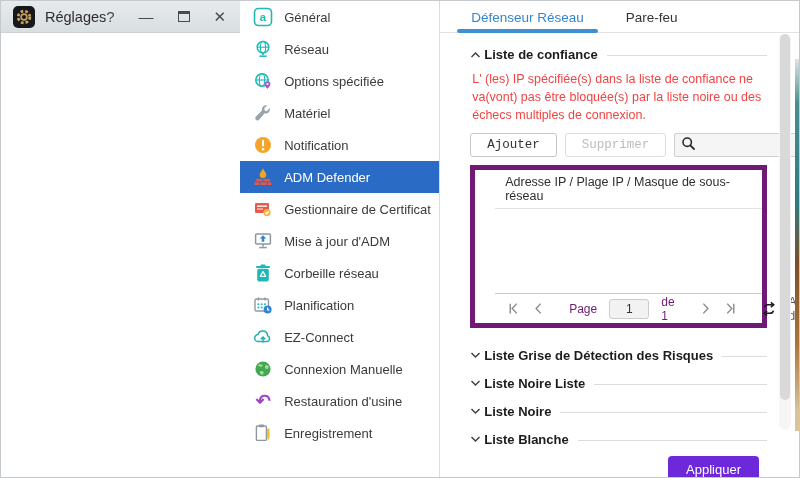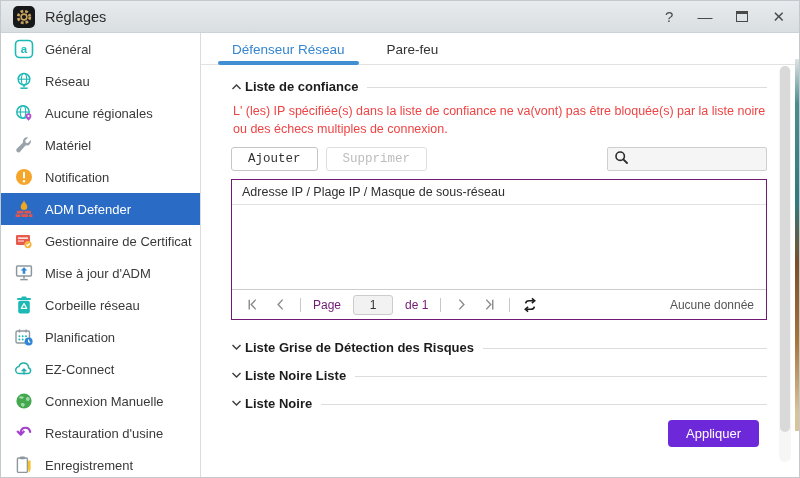--- a/index.html
+++ b/index.html
@@ -1,19 +1,19 @@
 <!DOCTYPE html>
 <html><head>
 <meta charset="utf-8">
 <style>
   * { box-sizing: border-box; margin: 0; padding: 0; }
   html,body { width:800px; height:478px; overflow:hidden;
     font-family:"Liberation Sans", sans-serif; background:#fff; }
   .window { position:relative; width:800px; height:478px; background:#fff;
-    border:1px solid #c3c9cd; display:flex; flex-direction:column; }
+    border:1px solid #c3c9cd; display:flex; flex-direction:row; }
 
   
   .titlebar { height:32px; flex:none; display:flex; align-items:center;
     padding:0 14px 0 12px; background:linear-gradient(#e7ebed,#d9dee1);
     border-bottom:1px solid #cdd2d6; }
   .appicon { width:22px; height:22px; border-radius:5px; background:#17181a;
     display:flex; align-items:center; justify-content:center; flex:none; }
   .wintitle { margin-left:10px; font-size:14.5px; color:#2d2d2d; }
   .winctrls { margin-left:auto; display:flex; align-items:center; gap:24px;
     color:#4a4a4a; font-size:15px; }
@@ -52,21 +52,21 @@
   .btn { font-size:12.5px; padding:4px 16px; background:#fff; border:1px solid #c6c6c6;
     border-radius:3px; color:#333; margin-right:8px; cursor:pointer;
     font-family:Liberation Mono, monospace; }
   .btn.disabled { color:#bcbcbc; border-color:#dedede; cursor:default; }
   .search { margin-left:auto; width:160px; height:24px; background:#f5f5f5;
     border:1px solid #cfcfcf; border-radius:2px; display:flex; align-items:center;
     padding:0 6px; gap:5px; }
   .search input { flex:1; min-width:0; border:none; background:transparent; outline:none;
     font-size:12px; color:#333; font-family:"Liberation Sans", sans-serif; }
 
-  .grid { border:1px solid #701a75; }
+  .grid { border:5px solid #701a75;padding-left:20px; }
   .t-head { padding:5px 10px; font-size:12.5px; color:#2f2f2f; border-bottom:1px solid #e2e2e2; cursor:pointer; }
   .t-body { height:84px; }
   .t-foot { border-top:1px solid #cdcdcd; height:30px; display:flex; align-items:center;
     padding:0 12px; gap:12px; }
   .pg-btn { width:16px; height:16px; display:flex; align-items:center; justify-content:center; cursor:pointer; }
   .pg-div { width:1px; height:14px; background:#c9c9c9; }
   .pg-text { font-size:12px; color:#701a75; }
   .pg-input { width:40px; height:20px; text-align:center; background:#f2f2f2;
     border:1px solid #ccc; border-radius:3px; font-size:12px; color:#333;
     font-family:"Liberation Sans", sans-serif; }
@@ -136,21 +136,21 @@
       <div class="side-item">
         <span class="sic">
           <svg width="20" height="20" viewBox="0 0 20 20">
             <circle cx="9" cy="9" r="6.2" fill="none" stroke="#1db9b4" stroke-width="1.5"></circle>
             <ellipse cx="9" cy="9" rx="2.7" ry="6.2" fill="none" stroke="#1db9b4" stroke-width="1.1"></ellipse>
             <line x1="2.8" y1="9" x2="15.2" y2="9" stroke="#1db9b4" stroke-width="1.1"></line>
             <path d="M14.5 10.2 a2.9 2.9 0 0 1 2.9 2.9 c0 2.1-2.9 4.8-2.9 4.8 s-2.9-2.7-2.9-4.8 a2.9 2.9 0 0 1 2.9-2.9 Z" fill="#b14fd0"></path>
             <circle cx="14.5" cy="13.1" r="1.1" fill="#fff"></circle>
           </svg>
         </span>
-        <span>Aucune régionales</span>
+        <span>Options spécifiée</span>
       </div>
 
       <div class="side-item">
         <span class="sic">
           <svg width="20" height="20" viewBox="0 0 20 20">
             <path d="M5.6 17.2 a2.3 2.3 0 0 1-3.1-3.1 L9 7.6 a4.2 4.2 0 0 1 5.2-5.2 L11.8 4.8 a1.9 1.9 0 0 0 2.7 2.7 l2.4-2.4 a4.2 4.2 0 0 1-5.2 5.2 Z" fill="#99a3ab"></path>
           </svg>
         </span>
         <span>Matériel</span>
       </div>
@@ -382,20 +382,29 @@
           </div>
           <div class="sec-head">
             <span class="chev">
               <svg width="11" height="8" viewBox="0 0 11 8">
                   <path d="M1.5 2 L5.5 6 L9.5 2" fill="none" stroke="#3c3c3c" stroke-width="1.4"></path>
                 </svg>
             </span>
             <span class="sec-title">Liste Noire</span>
             <span class="sec-line"></span>
           </div>
+          <div class="sec-head">
+            <span class="chev">
+              <svg width="11" height="8" viewBox="0 0 11 8">
+                  <path d="M1.5 2 L5.5 6 L9.5 2" fill="none" stroke="#3c3c3c" stroke-width="1.4"></path>
+                </svg>
+            </span>
+            <span class="sec-title">Liste Blanche</span>
+            <span class="sec-line"></span>
+          </div>
         </div>
 
         <div class="apply-row">
           <button class="apply-btn">Appliquer</button>
         </div>
       </div>
 
       <div class="scroll-track"></div>
       <div class="scroll-thumb"></div>
     </div>

